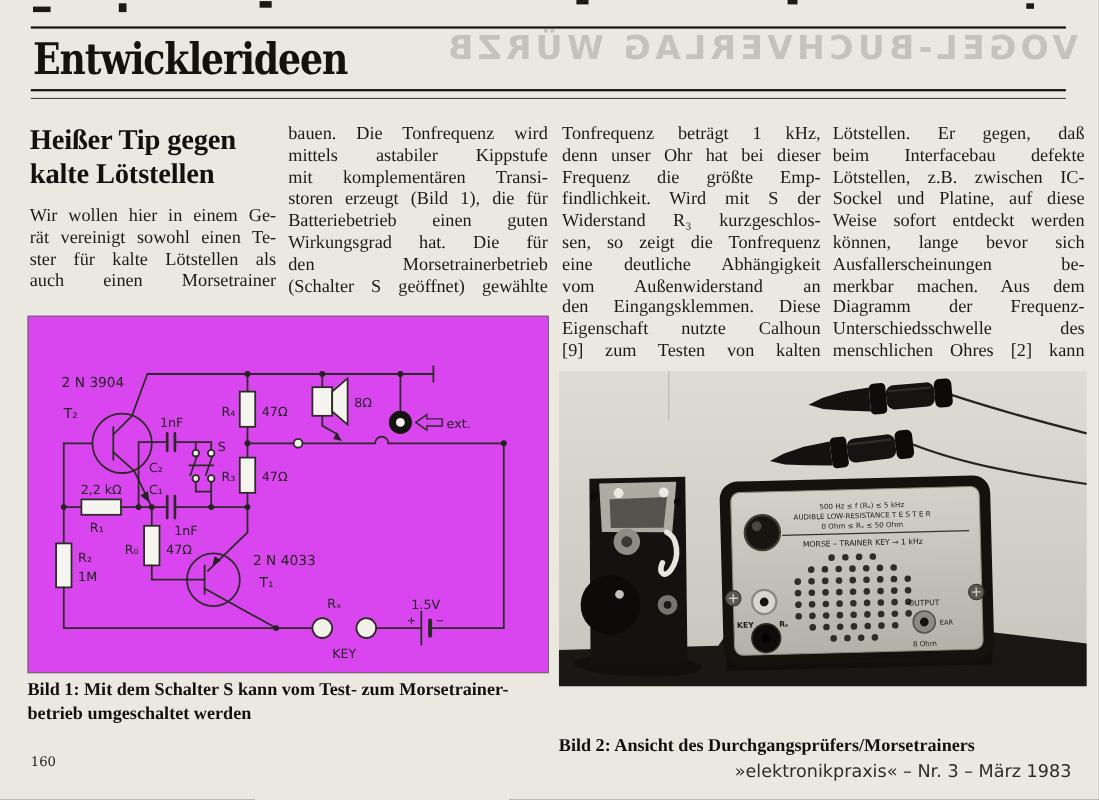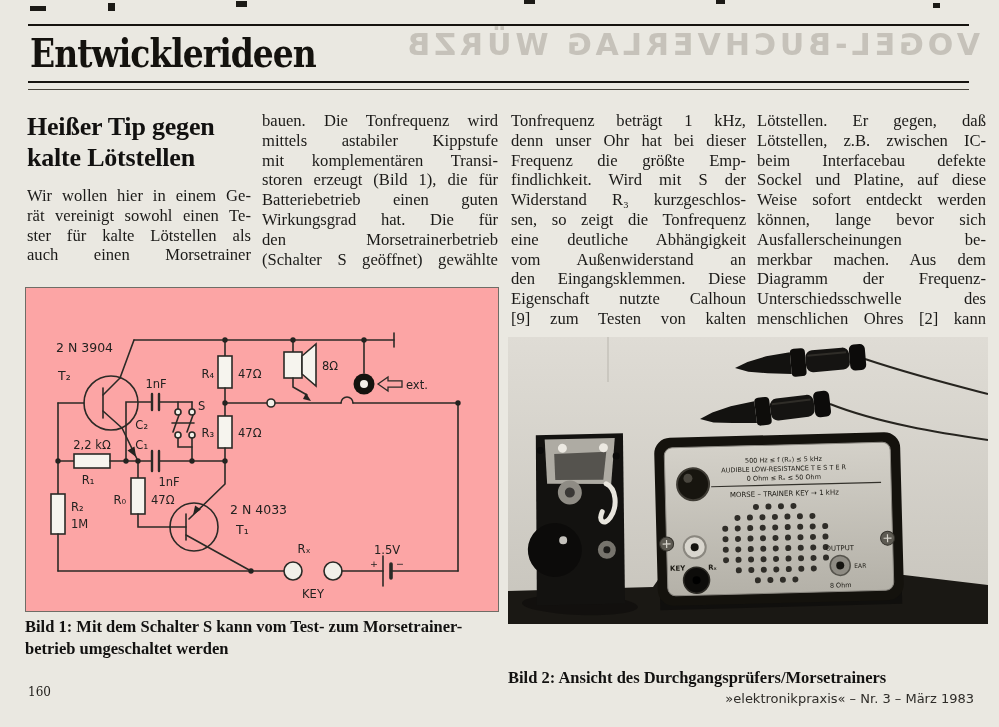--- a/index.html
+++ b/index.html
@@ -17,29 +17,29 @@
          transform:scaleX(-1);white-space:nowrap;}
   .col{position:absolute;top:111px;font-size:16.6px;line-height:19.8px;}
   #col1{left:27px;width:224px;}
   #col2{left:262px;width:236px;}
   #col3{left:511px;width:235px;}
   #col4{left:757px;width:229px;}
   .article-title{font-size:26px;line-height:31px;font-weight:bold;letter-spacing:-0.2px;
                  margin-bottom:13px;color:#121110;}
   .justify > div{text-align:justify;text-align-last:justify;}
   .figure1{position:absolute;left:25px;top:287px;width:472px;height:323px;
-           background:#fca5a5;border:1px solid #6f6d66;box-sizing:content-box;}
+           background:#d946ef;border:1px solid #6f6d66;box-sizing:content-box;}
   .figure1 svg{display:block;width:100%;height:100%;}
   .caption{position:absolute;font-weight:bold;font-size:16.5px;line-height:21.5px;color:#121110;}
   #caption1{left:25px;top:616px;width:478px;}
   #caption2{left:508px;top:639px;width:480px;margin-top:28px;}
   .figure2{position:absolute;left:508px;top:337px;width:480px;height:287px;}
   .figure2 svg{display:block;width:100%;height:100%;}
   #page-num{position:absolute;left:28px;top:685px;font-family:"DejaVu Serif",serif;font-size:12px;color:#23211d;}
-  #journal{position:absolute;right:25px;top:691px;font-family:"DejaVu Sans",sans-serif;font-size:13px;color:#2e2c28;}
+  #journal{position:absolute;right:25px;top:691px;font-family:"DejaVu Sans",sans-serif;font-size:16px;color:#2e2c28;}
   .schtext{font-family:"DejaVu Sans",sans-serif;fill:#232220;}
   .paneltext{font-family:"DejaVu Sans",sans-serif;fill:#1c1a14;}
 </style>
 </head>
 <body>
 
 <div class="page">
 
   <div class="mark" style="left:30px;top:6px;width:16px;height:5px;"></div>
   <div class="mark" style="left:108px;top:3px;width:7px;height:8px;"></div>
@@ -84,22 +84,22 @@
       <div>Widerstand R₃ kurzgeschlos-</div>
       <div>sen, so zeigt die Tonfrequenz</div>
       <div>eine deutliche Abhängigkeit</div>
       <div>vom Außenwiderstand an</div>
       <div>den Eingangsklemmen. Diese</div>
       <div>Eigenschaft nutzte Calhoun</div>
       <div>[9] zum Testen von kalten</div>
     </div>
   <div class="col justify" id="col4">
       <div>Lötstellen. Er gegen, daß</div>
+      <div>beim Interfacebau defekte</div>
       <div>Lötstellen, z.B. zwischen IC-</div>
-      <div>beim Interfacebau defekte</div>
       <div>Sockel und Platine, auf diese</div>
       <div>Weise sofort entdeckt werden</div>
       <div>können, lange bevor sich</div>
       <div>Ausfallerscheinungen be-</div>
       <div>merkbar machen. Aus dem</div>
       <div>Diagramm der Frequenz-</div>
       <div>Unterschiedsschwelle des</div>
       <div>menschlichen Ohres [2] kann</div>
     </div>
 

